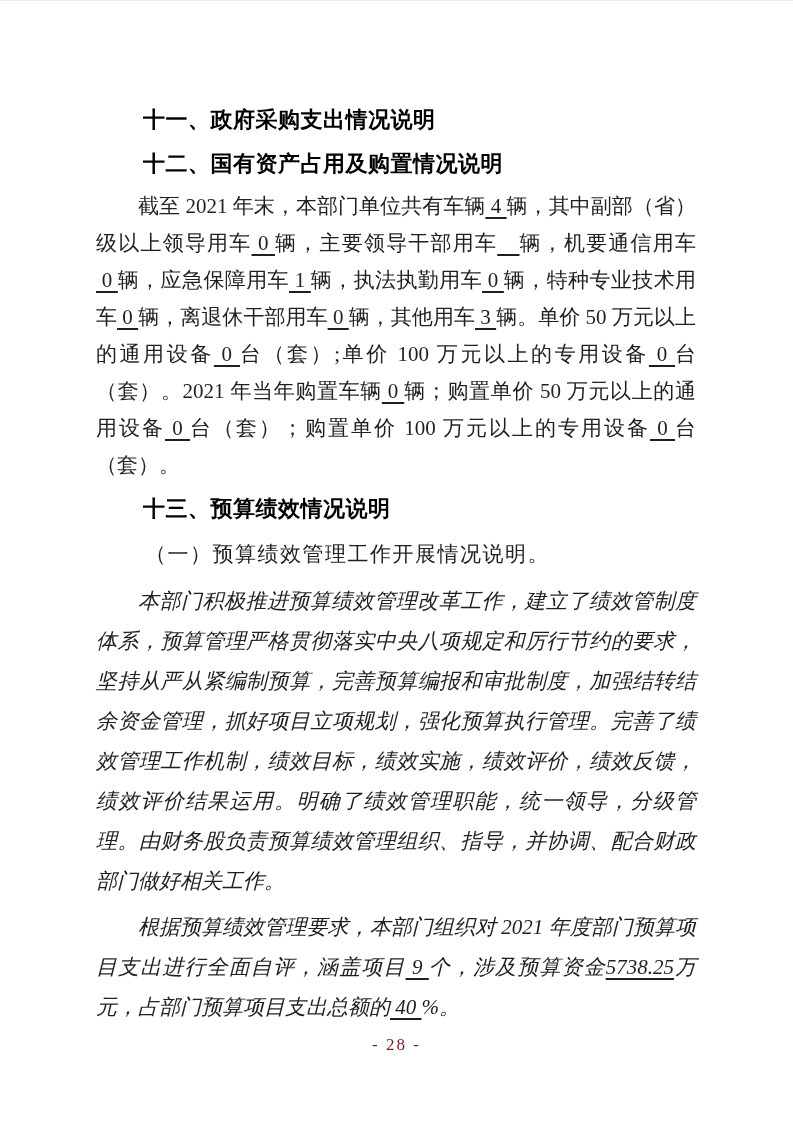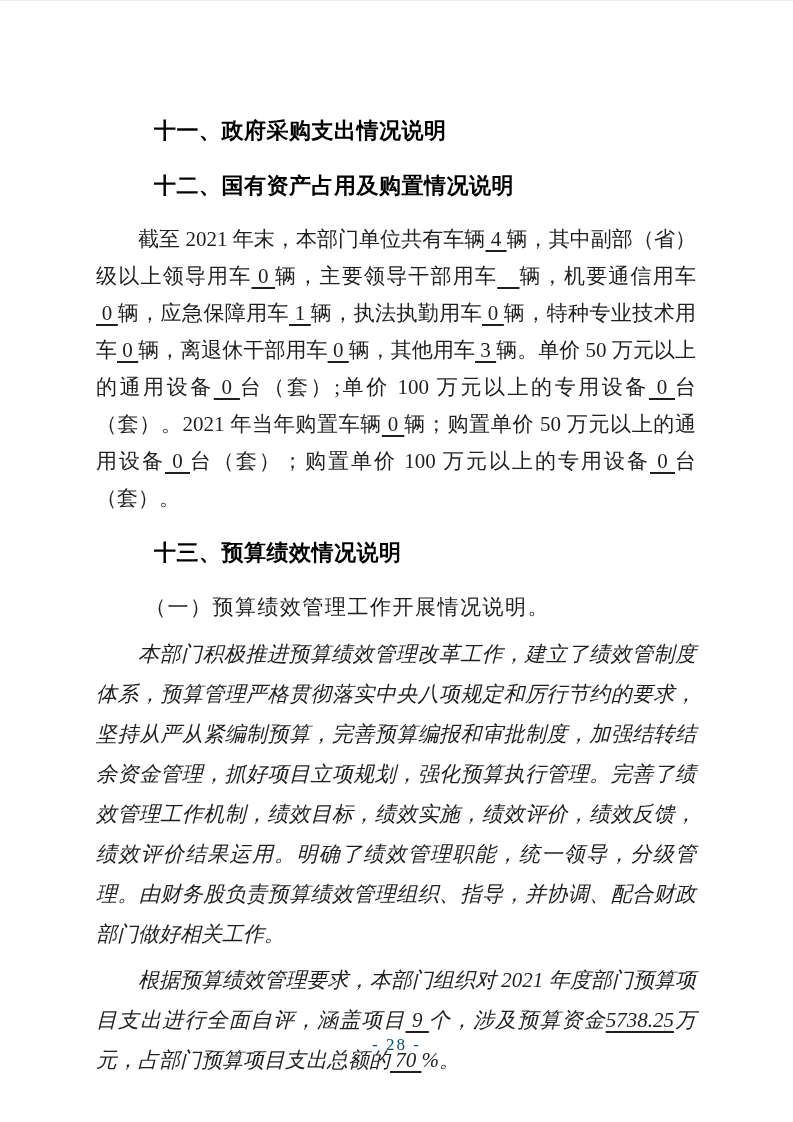--- a/index.html
+++ b/index.html
@@ -18,21 +18,21 @@
     font-family: "Liberation Serif", "DejaVu Serif", serif;
     color: #1f1f1f;
   }
   .content {
     position: absolute;
     left: 96px;
     top: 94px;
     width: 600px;
   }
   .heading {
-    margin: 16px;
+    margin: 5px;
     font-family: "Liberation Sans", "DejaVu Sans", sans-serif;
     font-weight: 700;
     font-size: 22px;
     line-height: 39px;
     color: #000000;
     text-indent: 42px;
     letter-spacing: 0.5px;
   }
   .para {
     margin: 0;
@@ -63,21 +63,21 @@
     white-space: pre;
   }
   .footer {
     position: absolute;
     left: 0;
     width: 100%;
     top: 1033px;
     text-align: center;
     font-size: 17px;
     line-height: 22px;
-    color: #0c4a6e;
+    color: #7f1d1d;
     letter-spacing: 2px;
   }
 </style>
 </head>
 <body>
 
 <div class="page">
   <div class="content">
 
     <h3 class="heading">十一、政府采购支出情况说明</h3>
@@ -86,18 +86,18 @@
     <h3 class="heading">十二、国有资产占用及购置情况说明</h3>
 
     <p class="para"><span>截至 2021 年末，本部门单位共有车辆</span><span class="blank"> 4 </span><span>辆，其中副部（省）级以上领导用车</span><span class="blank"> 0 </span><span>辆，主要领导干部用车</span><span class="blank">　</span><span>辆，机要通信用车</span><span class="blank"> 0 </span><span>辆，应急保障用车</span><span class="blank"> 1 </span><span>辆，执法执勤用车</span><span class="blank"> 0 </span><span>辆，特种专业技术用车</span><span class="blank"> 0 </span><span>辆，离退休干部用车</span><span class="blank"> 0 </span><span>辆，其他用车</span><span class="blank"> 3 </span><span>辆。单价 50 万元以上的通用设备</span><span class="blank"> 0 </span><span>台（套）;单价 100 万元以上的专用设备</span><span class="blank"> 0 </span><span>台（套）。2021 年当年购置车辆</span><span class="blank"> 0 </span><span>辆；购置单价 50 万元以上的通用设备</span><span class="blank"> 0 </span><span>台（套）；购置单价 100 万元以上的专用设备</span><span class="blank"> 0 </span><span>台（套）。</span></p>
 
     <h3 class="heading">十三、预算绩效情况说明</h3>
 
     <p class="subheading">（一）预算绩效管理工作开展情况说明。</p>
 
     <p class="para loose"><span>本部门积极推进预算绩效管理改革工作，建立了绩效管制度体系，预算管理严格贯彻落实中央八项规定和厉行节约的要求，坚持从严从紧编制预算，完善预算编报和审批制度，加强结转结余资金管理，抓好项目立项规划，强化预算执行管理。完善了绩效管理工作机制，绩效目标，绩效实施，绩效评价，绩效反馈，绩效评价结果运用。明确了绩效管理职能，统一领导，分级管理。由财务股负责预算绩效管理组织、指导，并协调、配合财政部门做好相关工作。</span></p>
 
-    <p class="para loose gap-top"><span>根据预算绩效管理要求，本部门组织对 2021 年度部门预算项目支出进行全面自评，涵盖项目</span><span class="blank"> 9 </span><span>个，涉及预算资金</span><span class="blank">5738.25</span><span>万元，占部门预算项目支出总额的</span><span class="blank"> 70 </span><span>%。</span></p>
+    <p class="para loose gap-top"><span>根据预算绩效管理要求，本部门组织对 2021 年度部门预算项目支出进行全面自评，涵盖项目</span><span class="blank"> 9 </span><span>个，涉及预算资金</span><span class="blank">5738.25</span><span>万元，占部门预算项目支出总额的</span><span class="blank"> 40 </span><span>%。</span></p>
 
   </div>
 
   <div class="footer">- 28 -</div>
 </div>
 
 </body></html>

